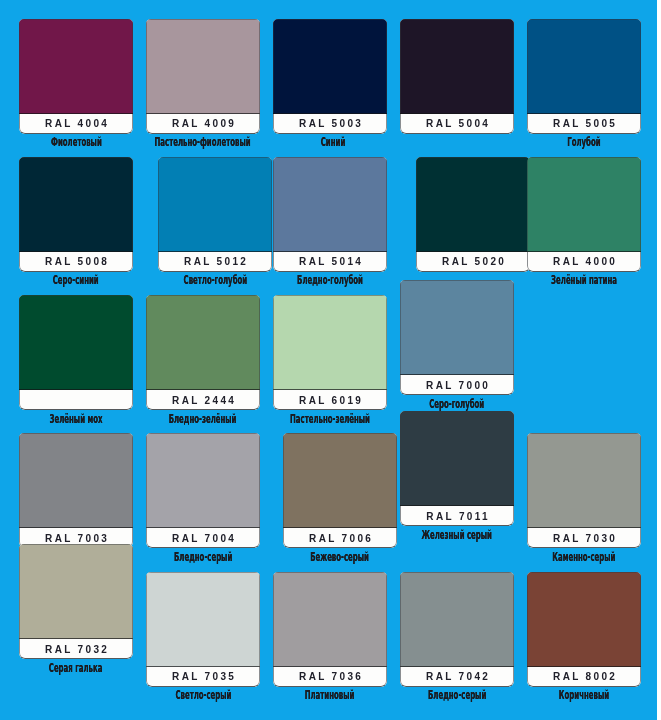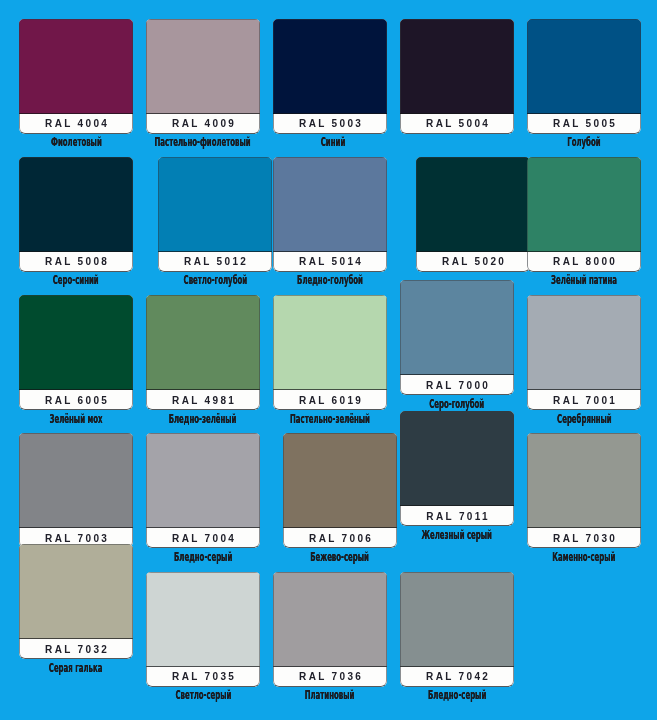--- a/index.html
+++ b/index.html
@@ -133,39 +133,38 @@
   </div>
   <div class="swatch" style="left:388px;top:156.75px;margin-left:28px;">
     <div class="card">
       <div class="color" style="background-color: rgb(0, 48, 51);"></div>
       <div class="code">RAL 5020</div>
     </div>
   </div>
   <div class="swatch" style="left:527px;top:156.75px;">
     <div class="card">
       <div class="color" style="background-color: rgb(46, 130, 101);"></div>
-      <div class="code">RAL 8000</div>
+      <div class="code">RAL 4000</div>
     </div>
     <div class="name">
         <span>Зелёный патина</span>
       </div>
   </div>
   <div class="swatch" style="left:19px;top:295px;">
     <div class="card">
       <div class="color" style="background-color: rgb(0, 75, 46);"></div>
-      <div class="code">RAL 6005</div>
     </div>
     <div class="name">
         <span>Зелёный мох</span>
       </div>
   </div>
   <div class="swatch" style="left:146px;top:295px;">
     <div class="card">
       <div class="color" style="background-color: rgb(97, 138, 93);"></div>
-      <div class="code">RAL 4981</div>
+      <div class="code">RAL 2444</div>
     </div>
     <div class="name">
         <span>Бледно-зелёный</span>
       </div>
   </div>
   <div class="swatch" style="left:273px;top:295px;">
     <div class="card">
       <div class="color" style="background-color: rgb(181, 215, 174);"></div>
       <div class="code">RAL 6019</div>
     </div>
@@ -175,29 +174,20 @@
   </div>
   <div class="swatch" style="left:400px;top:280px;border-radius:7px;">
     <div class="card">
       <div class="color" style="background-color: rgb(92, 133, 159);"></div>
       <div class="code">RAL 7000</div>
     </div>
     <div class="name">
         <span>Серо-голубой</span>
       </div>
   </div>
-  <div class="swatch" style="left:527px;top:295px;">
-    <div class="card">
-      <div class="color" style="background-color: rgb(164, 171, 179);"></div>
-      <div class="code">RAL 7001</div>
-    </div>
-    <div class="name">
-        <span>Серебрянный</span>
-      </div>
-  </div>
   <div class="swatch" style="left:19px;top:433.25px;padding-left:11px;">
     <div class="card">
       <div class="color" style="background-color: rgb(130, 132, 136);"></div>
       <div class="code">RAL 7003</div>
     </div>
     <div class="name">
         <span>Серый мох</span>
       </div>
   </div>
   <div class="swatch" style="left:146px;top:433.25px;">
@@ -263,15 +253,24 @@
         <span>Платиновый</span>
       </div>
   </div>
   <div class="swatch" style="left:400px;top:571.5px;text-decoration:underline;">
     <div class="card">
       <div class="color" style="background-color: rgb(133, 143, 144);"></div>
       <div class="code">RAL 7042</div>
     </div>
     <div class="name">
         <span>Бледно-серый</span>
+      </div>
+  </div>
+  <div class="swatch" style="left:527px;top:571.5px;">
+    <div class="card">
+      <div class="color" style="background-color: rgb(122, 67, 53);"></div>
+      <div class="code">RAL 8002</div>
+    </div>
+    <div class="name">
+        <span>Коричневый</span>
       </div>
   </div>
 </div>
 
 </body></html>

